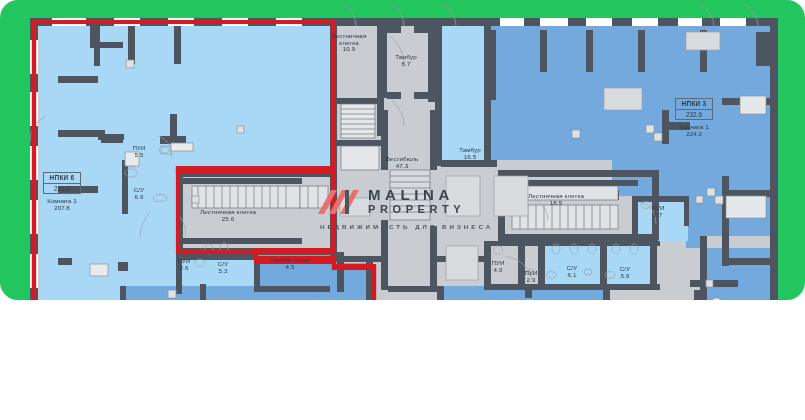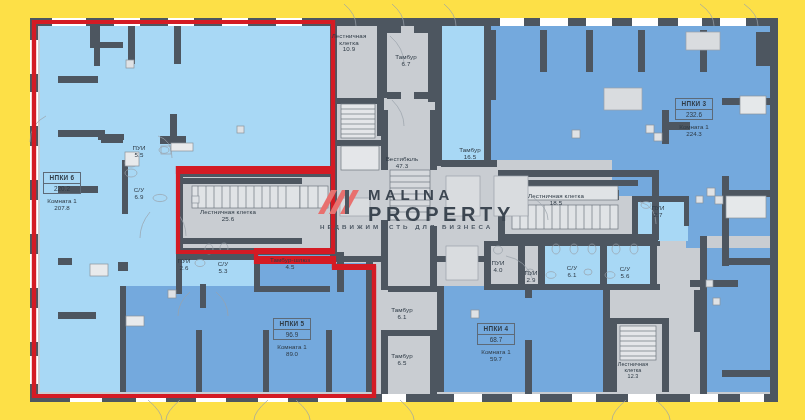--- a/index.html
+++ b/index.html
@@ -1,21 +1,22 @@
 <!DOCTYPE html>
 <html><head>
 <meta charset="utf-8">
 <style>
   html,body{margin:0;padding:0;background:#ffffff;}
   body{font-family:"Liberation Sans", sans-serif;}
   #plan{
     position:relative;
-    width:805px;height:420px;
-    background:#fde047;
+    width:805px;height:300px;
+    background:#22c55e;
     overflow:hidden;
+    border-radius:18px;
   }
   #svgroot{position:absolute;left:0;top:0;width:805px;height:420px;}
   .lbl{
     position:absolute;
     text-align:center;
     color:#2f3b46;
     line-height:1.08;
     white-space:nowrap;
     pointer-events:none;
     font-family:"Liberation Sans", sans-serif;
@@ -59,21 +60,21 @@
     pointer-events:none;
   }
   #logo .mark{position:absolute;left:0;top:2px;width:44px;height:30px;}
   #logo .w1{
     position:absolute;left:50px;top:0px;
     font-size:15px;font-weight:bold;letter-spacing:4.6px;
     color:#3c4651;font-family:"Liberation Sans", sans-serif;
   }
   #logo .w2{
     position:absolute;left:50px;top:17px;
-    font-size:20px;font-weight:bold;letter-spacing:4.6px;
+    font-size:11px;font-weight:bold;letter-spacing:4.6px;
     color:#3c4651;font-family:"Liberation Sans", sans-serif;
   }
   #logo .w3{
     position:absolute;left:2px;top:37px;
     font-size:6.2px;font-weight:bold;letter-spacing:3.0px;
     color:#4d5864;font-family:"Liberation Sans", sans-serif;
   }
 </style>
 </head>
 <body>

